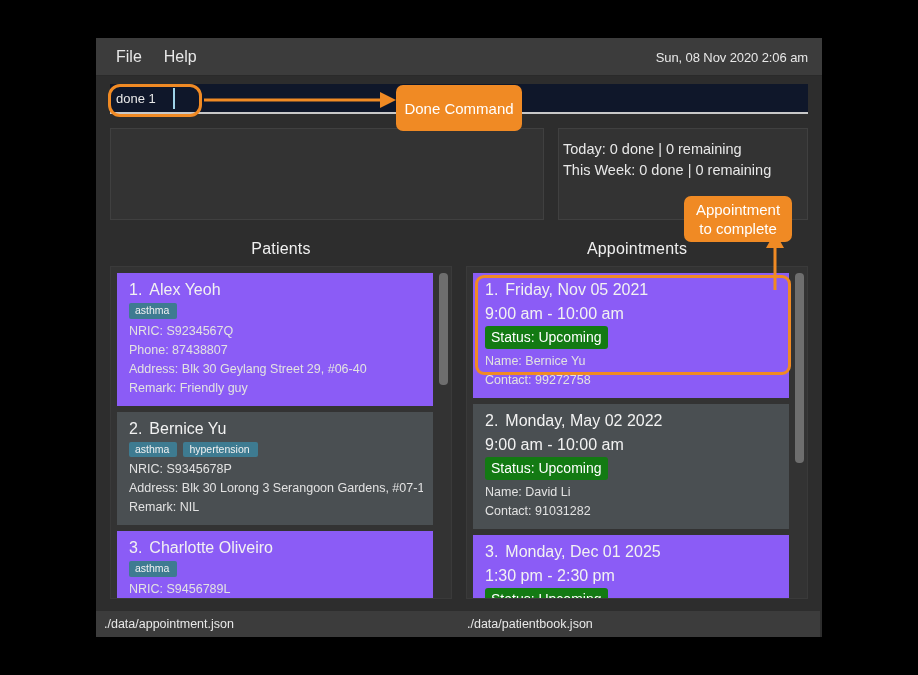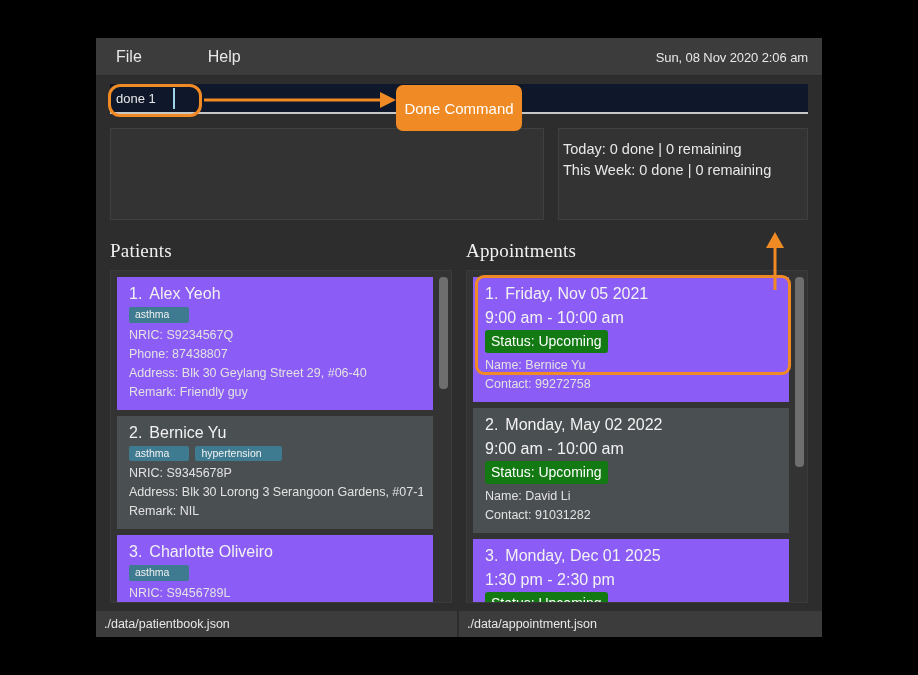--- a/index.html
+++ b/index.html
@@ -29,21 +29,20 @@
   
   #menu-bar {
     position: relative;
     height: 38px;
     background: #3c3c3c;
     border-bottom: 1px solid #2a2a2a;
     display: flex;
     align-items: center;
     padding-left: 20px;
     box-sizing: border-box;
-    gap: 44px;
   }
   .menu-item {
     color: #e8e8e8;
     font-size: 16px;
     margin-right: 22px;
     cursor: default;
     line-height: 1;
   }
   #clock-label {
     position: absolute;
@@ -123,25 +122,25 @@
     display: flex;
     padding: 4px 14px 0 14px;
     box-sizing: border-box;
   }
   .panel {
     width: 349px;
     background: #2d2d2d;
   }
   .panel + .panel { margin-left: 14px; }
   .panel-title {
+    text-align: center;
     color: #f0f0f0;
-    font-size: 19px;
+    font-size: 16px;
     padding: 6px 0 8px 0;
     letter-spacing: 0.2px;
-    font-family: Liberation Serif, serif;
   }
   .list-box {
     position: relative;
     height: 333px;
     background: #333333;
     border: 1px solid #3a3a3a;
     box-sizing: border-box;
     overflow: hidden;
   }
   .list-inner {
@@ -169,21 +168,21 @@
   .card-index { margin-right: 7px; }
   .tag-row {
     display: flex;
     gap: 6px;
     margin-bottom: 3px;
   }
   .tag {
     background: #3e7b91;
     color: #f2f2f2;
     font-size: 10.5px;
-    padding: 2px 20px 3px 6px;
+    padding: 2px 8px 3px 6px;
     border-radius: 2px;
     line-height: 1;
     display: inline-block;
   }
   .field {
     color: #e2e2e2;
     font-size: 12.5px;
     line-height: 19px;
     white-space: nowrap;
     overflow: hidden;
@@ -386,34 +385,38 @@
           </div>
         <div class="scrollbar-track">
           <div class="scrollbar-thumb" style="top:2px;height:190px;"></div>
         </div>
       </div>
     </div>
 
   </div>
 
   <div id="footer-row">
+    <div class="status-path" id="path-right">./data/appointment.json</div>
     <div class="status-path" id="path-left">./data/patientbook.json</div>
-    <div class="status-path" id="path-right">./data/appointment.json</div>
   </div>
 
 </div>
 
 <div id="annotations">
 
   <div class="anno-box" id="anno-box-input"></div>
   <div class="anno-box" id="anno-box-appt"></div>
 
   <svg width="918" height="675" style="position:absolute;left:0;top:0;">
     <line x1="204" y1="100" x2="385" y2="100" stroke="#f08a24" stroke-width="3"></line>
     <polygon points="396,100 380,92 380,108" fill="#f08a24"></polygon>
     <line x1="775" y1="290" x2="775" y2="243" stroke="#f08a24" stroke-width="3"></line>
     <polygon points="775,232 766,248 784,248" fill="#f08a24"></polygon>
   </svg>
 
   <div class="anno-pill" id="anno-done-command">Done Command</div>
 
+  <div class="anno-pill" id="anno-appointment">
+    <span>Appointment</span>
+    <span>to complete</span>
+  </div>
 
 </div>
 
 </body></html>

